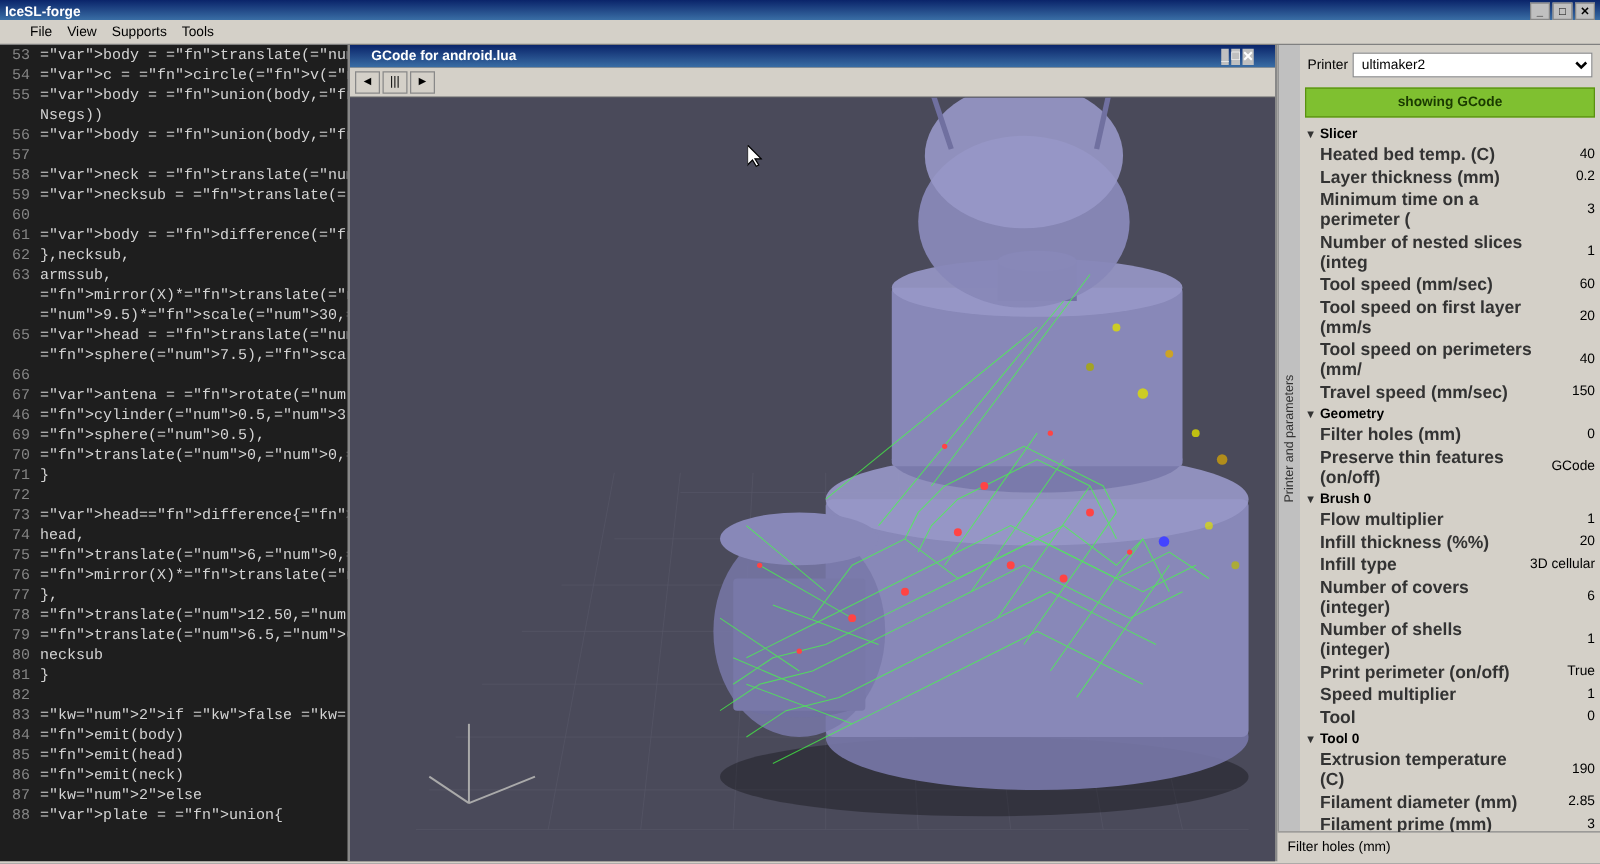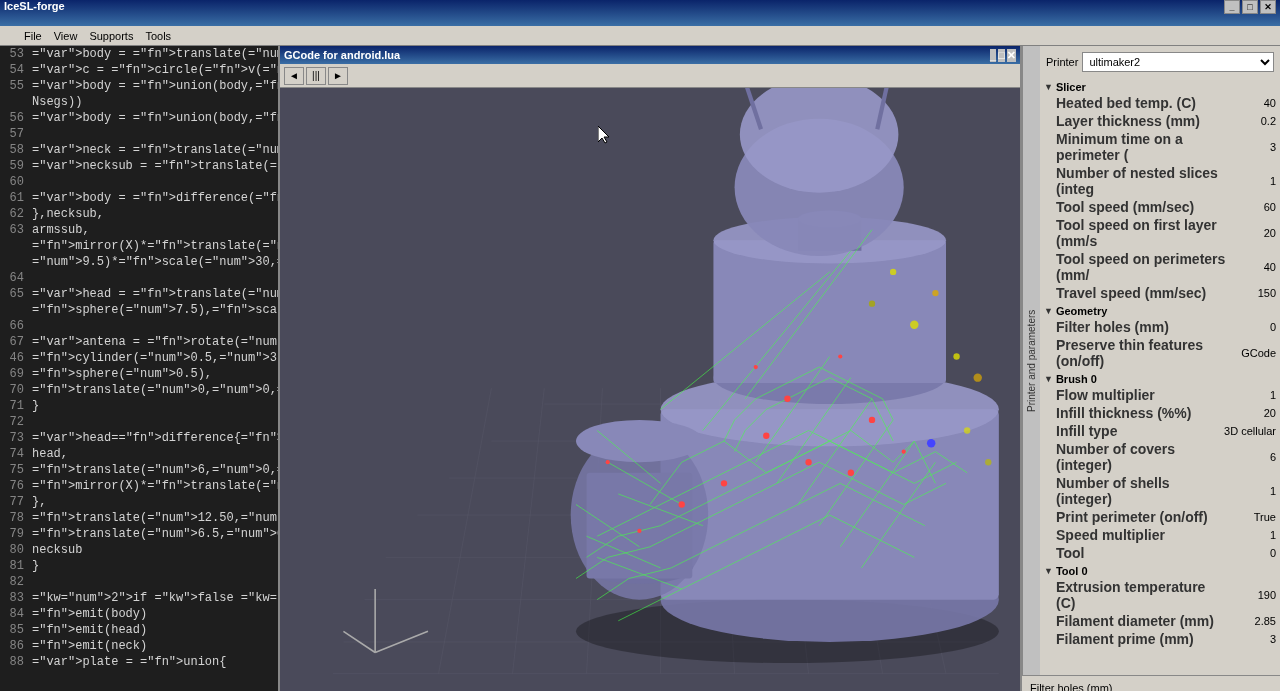--- a/index.html
+++ b/index.html
@@ -2,23 +2,23 @@
 <html><head>
   <meta charset="utf-8">
   <style>
     * { margin: 0; padding: 0; box-sizing: border-box; }
     body { width: 1280px; height: 691px; overflow: hidden; background: #d4d0c8; font-family: 'Segoe UI', Tahoma, sans-serif; font-size: 11px; }
 
     
     .window-titlebar {
       background: linear-gradient(to bottom, #0a246a, #3a6ea5);
       color: white;
-      height: 26px;
-      display: flex;
-      align-items: flex-start;
+      height: 16px;
+      display: flex;
+      align-items: flex-end;
       padding: 0 4px;
       font-size: 11px;
       font-weight: bold;
       user-select: none;
     }
     .window-titlebar .title { flex: 1; }
     .window-titlebar .controls { display: flex; gap: 2px; }
     .window-titlebar .ctrl-btn {
       width: 16px; height: 14px; background: #c0c0c0; border: 1px solid #888;
       display: flex; align-items: center; justify-content: center; font-size: 9px; cursor: pointer;
@@ -91,21 +91,21 @@
       flex-direction: column;
       background: #2a2a2a;
       overflow: hidden;
     }
     .gcode-titlebar {
       background: linear-gradient(to bottom, #0a246a, #3a6ea5);
       color: white;
       height: 18px;
       display: flex;
       align-items: center;
-      padding: 0 4px;
+      padding: 0 17px;
       font-size: 11px;
       font-weight: bold;
     }
     .gcode-toolbar {
       background: #d4d0c8;
       height: 24px;
       display: flex;
       align-items: center;
       padding: 0 4px;
       gap: 2px;
@@ -315,24 +315,20 @@
         </div>
         <div class="code-line">
           <span class="line-num"></span>
           <span class="line-content">  <span class<span="" class="op">=</span>"fn"&gt;mirror(X)*<span class<span="" class="op">=</span>"fn"&gt;translate(<span class<span="" class="op">=</span>"num"&gt;-20,"num"&gt;0,"num"&gt;0)*arm</span>
         </div>
         <div class="code-line">
           <span class="line-num"></span>
           <span class="line-content">  <span class<span="" class="op">=</span>"num"&gt;9.5)*<span class<span="" class="op">=</span>"fn"&gt;scale(<span class<span="" class="op">=</span>"num"&gt;30,<span class<span="" class="op">=</span>"num"&gt;30,"num"&gt;10)*"fn"&gt;translate("num"&gt;0,</span>
         </div>
         <div class="code-line">
-          <span class="line-num">64</span>
-          <span class="line-content"></span>
-        </div>
-        <div class="code-line">
           <span class="line-num">65</span>
           <span class="line-content"><span class<span="" class="op">=</span>"var"&gt;head <span class="op">=</span> <span class<span="" class="op">=</span>"fn"&gt;translate(<span class<span="" class="op">=</span>"num"&gt;10,"num"&gt;0,"num"&gt;10) * "fn"&gt;scale(</span>
         </div>
         <div class="code-line">
           <span class="line-num"></span>
           <span class="line-content">  <span class<span="" class="op">=</span>"fn"&gt;sphere(<span class<span="" class="op">=</span>"num"&gt;7.5),<span class<span="" class="op">=</span>"fn"&gt;scale("num"&gt;15)*"fn"&gt;translate("num"&gt;0</span>
         </div>
         <div class="code-line">
           <span class="line-num">66</span>
           <span class="line-content"></span>
@@ -409,20 +405,24 @@
           <span class="line-num">84</span>
           <span class="line-content">  <span class<span="" class="op">=</span>"fn"&gt;emit(body)</span>
         </div>
         <div class="code-line">
           <span class="line-num">85</span>
           <span class="line-content">  <span class<span="" class="op">=</span>"fn"&gt;emit(head)</span>
         </div>
         <div class="code-line">
           <span class="line-num">86</span>
           <span class="line-content">  <span class<span="" class="op">=</span>"fn"&gt;emit(neck)</span>
+        </div>
+        <div class="code-line">
+          <span class="line-num">87</span>
+          <span class="line-content"><span class<span="" class="op">=</span>"kw<span class<span="" class="op">=</span>"num"&gt;2"&gt;else</span>
         </div>
         <div class="code-line">
           <span class="line-num">88</span>
           <span class="line-content">  <span class<span="" class="op">=</span>"var"&gt;plate <span class="op">=</span> <span class<span="" class="op">=</span>"fn"&gt;union{</span>
         </div>
       </div>
   </div>
 
   <div class="center-panel">
     <div class="gcode-titlebar">
@@ -568,20 +568,21 @@
 
         <div class="printer-row">
           <span class="printer-label">Printer</span>
           <select class="printer-select">
             <option>ultimaker2</option>
             <option>ultimaker3</option>
             <option>prusa i3</option>
           </select>
         </div>
 
+        <div class="gcode-btn">showing GCode</div>
 
         <div class="prop-section">
           <div class="prop-section-header">
             <span class="arrow">▼</span>
             <span>Slicer</span>
           </div>
           <div>
 
           <div class="prop-row">
                 <span class="prop-name">Heated bed temp. (C)</span>

